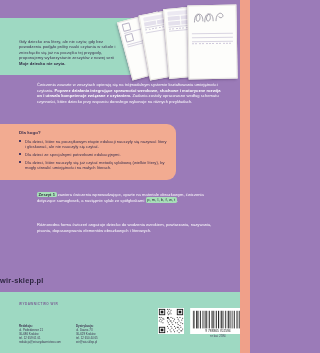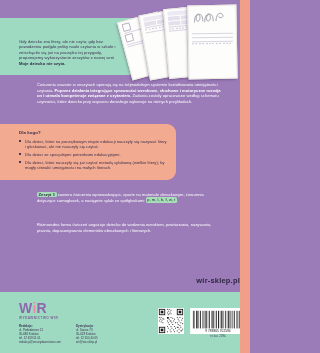--- a/index.html
+++ b/index.html
@@ -87,21 +87,21 @@
     background:#a7dfb8;color:#2d2a3c;font-weight:normal;
     padding:.4px 1.6px;border-radius:1.6px;
   }
   .zeszyt2{
     position:absolute;left:37px;top:222px;width:175px;
     font-size:4.05px;line-height:5.55px;color:#ffffff;letter-spacing:.05px;
   }
 
   
   .url{
-    position:absolute;left:0;top:276px;width:240px;text-align:right;
+    position:absolute;left:0;top:276px;width:240px;text-align:left;
     font-size:7.4px;font-weight:bold;color:#2f2742;letter-spacing:.25px;
   }
 
   
   .footer{
     position:absolute;left:0;top:292px;width:240px;height:61px;
     background:#9ed9c2;
   }
   .logo{position:absolute;left:19px;top:9px;}
   .logo .mark{
@@ -206,21 +206,20 @@
   <div class="zeszyt">
     <span class="hl">Zeszyt 1</span><span> zawiera ćwiczenia wprowadzające, oparte na materiale obrazkowym, ćwiczenia dotyczące samogłosek, a następnie sylab ze spółgłoskami </span><span class="hl-plain">p, m, l, b, f, w, t</span><span>.</span>
   </div>
 
   <div class="zeszyt2">Różnorodna forma ćwiczeń angażuje dziecko do wodzenia wzrokiem, powtarzania, nazywania, pisania, dopasowywania elementów obrazkowych i literowych.</div>
 
   <div class="url">wir-sklep.pl</div>
 
   <div class="footer">
     <div class="logo">
-      <div class="mark"><span>W</span><span class="i">i</span><span>R</span></div>
       <div class="sub">WYDAWNICTWO WIR</div>
     </div>
 
     <div class="addr c1">
       <div class="ttl">Redakcja:</div>
       <div>ul. Podedworze 21</div>
       <div>30-686 Kraków</div>
       <div>tel. 12 659 01 01</div>
       <div>redakcja@wir-wydawnictwo.com</div>
     </div>

